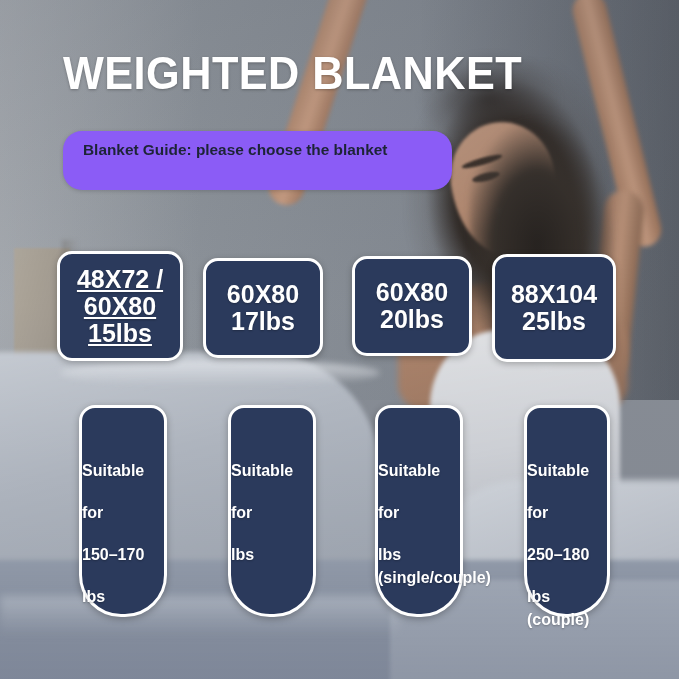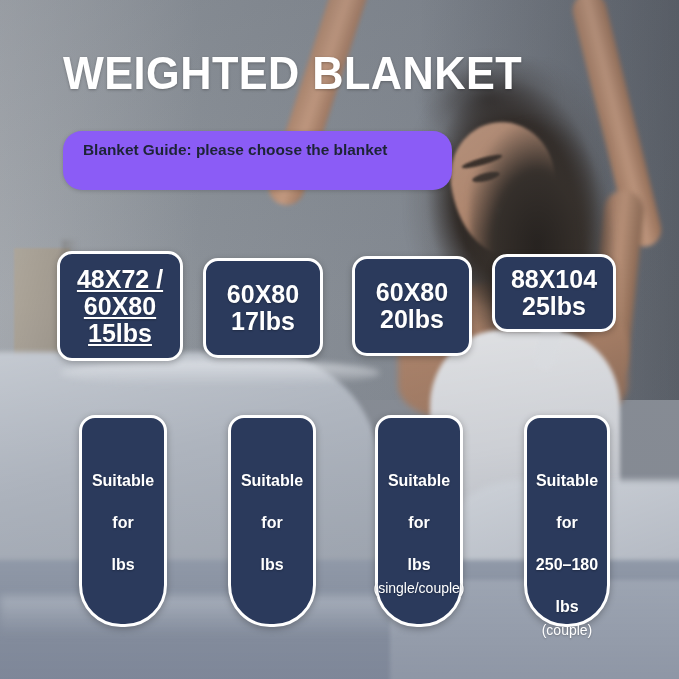--- a/index.html
+++ b/index.html
@@ -258,47 +258,45 @@
     box-shadow: 0 2px 6px rgba(0,0,0,.25);
   }
   .size-box .ln {
     line-height: 1.08;
     white-space: nowrap;
     text-shadow: 0 1px 2px rgba(0,0,0,.25);
   }
   #size-1 { left: 57px;  top: 251px; width: 126px; height: 110px; font-size: 25px; text-decoration: underline; }
   #size-2 { left: 203px; top: 258px; width: 120px; height: 100px; font-size: 25px; }
   #size-3 { left: 352px; top: 256px; width: 120px; height: 100px; font-size: 25px; }
-  #size-4 { left: 492px; top: 254px; width: 124px; height: 78px; font-size: 25px; }
+  #size-4 { left: 492px; top: 254px; width: 124px; height: 108px; font-size: 25px; }
 
   
   .suit-card {
     position: absolute;
     background: #2b3a5c;
     border: 3px solid #ffffff;
     border-radius: 16px 16px 42px 42px;
     box-sizing: border-box;
     color: #ffffff;
     display: flex;
     flex-direction: column;
-    align-items: center;
     padding-top: 42px;
     box-shadow: 0 2px 7px rgba(0,0,0,.28);
-    margin-top: 10px;
   }
   .suit-card .sl {
     font-size: 16px;
     font-weight: 700;
     line-height: 42px;
     white-space: nowrap;
     text-shadow: 0 1px 2px rgba(0,0,0,.25);
   }
   .suit-card .note {
-    font-size: 14px;
-    font-weight: 400;
+    font-size: 16px;
+    font-weight: 700;
     line-height: 12px;
     margin-top: -4px;
     white-space: nowrap;
     text-shadow: 0 1px 2px rgba(0,0,0,.25);
   }
   #suit-1 { left: 79px;  top: 405px; width: 88px; height: 212px; }
   #suit-2 { left: 228px; top: 405px; width: 88px; height: 212px; }
   #suit-3 { left: 375px; top: 405px; width: 88px; height: 212px; }
   #suit-4 { left: 524px; top: 405px; width: 86px; height: 212px; }
 </style>
@@ -359,20 +357,21 @@
     <div class="ln">20lbs</div>
   </div>
   <div class="size-box" id="size-4">
     <div class="ln">88X104</div>
     <div class="ln">25lbs</div>
   </div>
 
   <div class="suit-card" id="suit-1">
     <div class="sl">Suitable</div>
     <div class="sl">for</div>
+    <div class="sl">150–170</div>
     <div class="sl">lbs</div>
     <div class="note"></div>
   </div>
   <div class="suit-card" id="suit-2">
     <div class="sl">Suitable</div>
     <div class="sl">for</div>
     <div class="sl">lbs</div>
     <div class="note"></div>
   </div>
   <div class="suit-card" id="suit-3">

